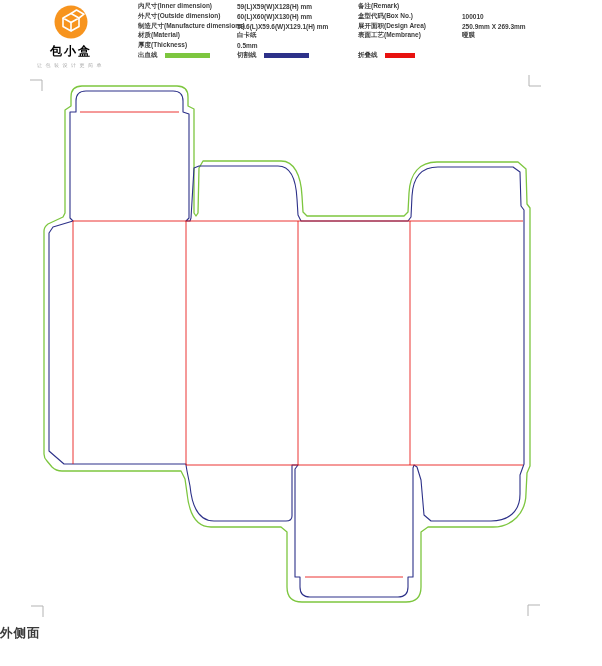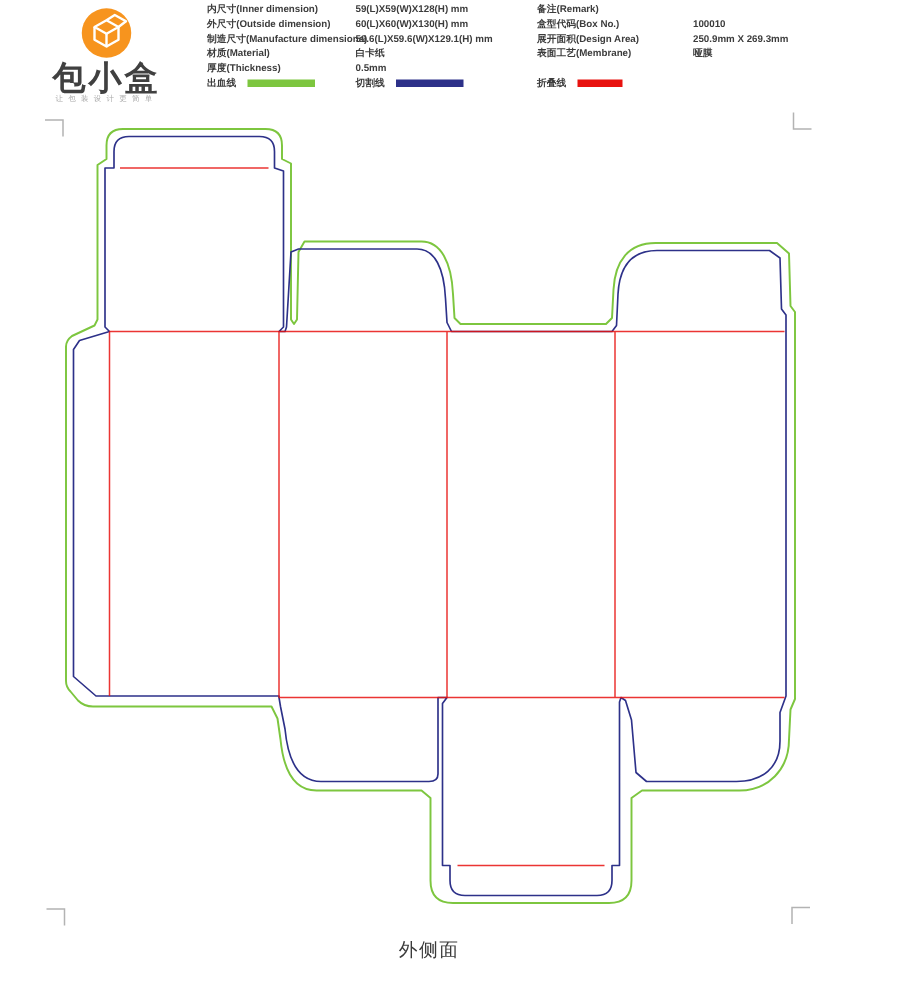--- a/index.html
+++ b/index.html
@@ -4,40 +4,40 @@
 <style>
   html,body{margin:0;padding:0;}
   body{
     width:602px;height:666px;position:relative;background:#ffffff;overflow:hidden;
     font-family:"Liberation Sans","DejaVu Sans",sans-serif;
     -webkit-font-smoothing:antialiased;
   }
   
   .logo-block{position:absolute;left:28px;top:2px;width:86px;text-align:center;}
   .logo-mark{display:block;margin:0 auto;}
-  .logo-title{font-size:22px;font-weight:700;color:#404040;letter-spacing:2px;line-height:17px;margin-top:1px;}
+  .logo-title{font-size:12px;font-weight:700;color:#000000;letter-spacing:2px;line-height:17px;margin-top:1px;}
   .logo-tagline{font-size:5px;color:#a9a9a9;letter-spacing:3.5px;margin-top:2px;white-space:nowrap;}
   .spec-group{position:absolute;top:2px;}
   .spec-group.left{left:138px;width:215px;}
   .spec-group.right{left:358px;width:210px;}
   .spec-row{display:flex;align-items:center;height:9.7px;font-size:6.5px;font-weight:700;color:#3c3c3c;white-space:nowrap;}
   .spec-group.left .spec-label{width:99px;flex:none;}
   .spec-group.right .spec-label{width:104px;flex:none;}
   .spec-value{flex:1;}
   .legend-item{display:flex;align-items:center;}
   .swatch{display:inline-block;height:4.5px;margin-left:7px;vertical-align:middle;}
   .swatch.w-bleed{width:45px;}
   .swatch.w-cut{width:45px;}
   .swatch.w-fold{width:30px;height:5.5px;}
   
   #dieline-svg{position:absolute;left:0;top:0;}
   .fold-line{opacity:.85;}
   
-  .footer-label{position:absolute;top:625px;left:0;width:572px;text-align:center;
-    font-size:12.5px;font-weight:400;color:#3a3a3a;letter-spacing:1px;}
+  .footer-label{position:absolute;top:625px;left:0;width:572px;text-align:left;
+    font-size:12.5px;font-weight:700;color:#3a3a3a;letter-spacing:1px;}
 </style>
 </head>
 <body>
 
 <div class="logo-block">
   <svg class="logo-mark" width="40" height="40" viewBox="0 0 40 40">
     <circle cx="20" cy="20" r="16.5" fill="#F7941E"></circle>
     <g fill="none" stroke="#FFFFFF" stroke-width="1.6" stroke-linejoin="round">
       <path d="M 20,11.5 L 28,16 L 20,20.5 L 12,16 Z"></path>
       <path d="M 12,16 L 12,24.5 L 20,29 L 20,20.5"></path>

